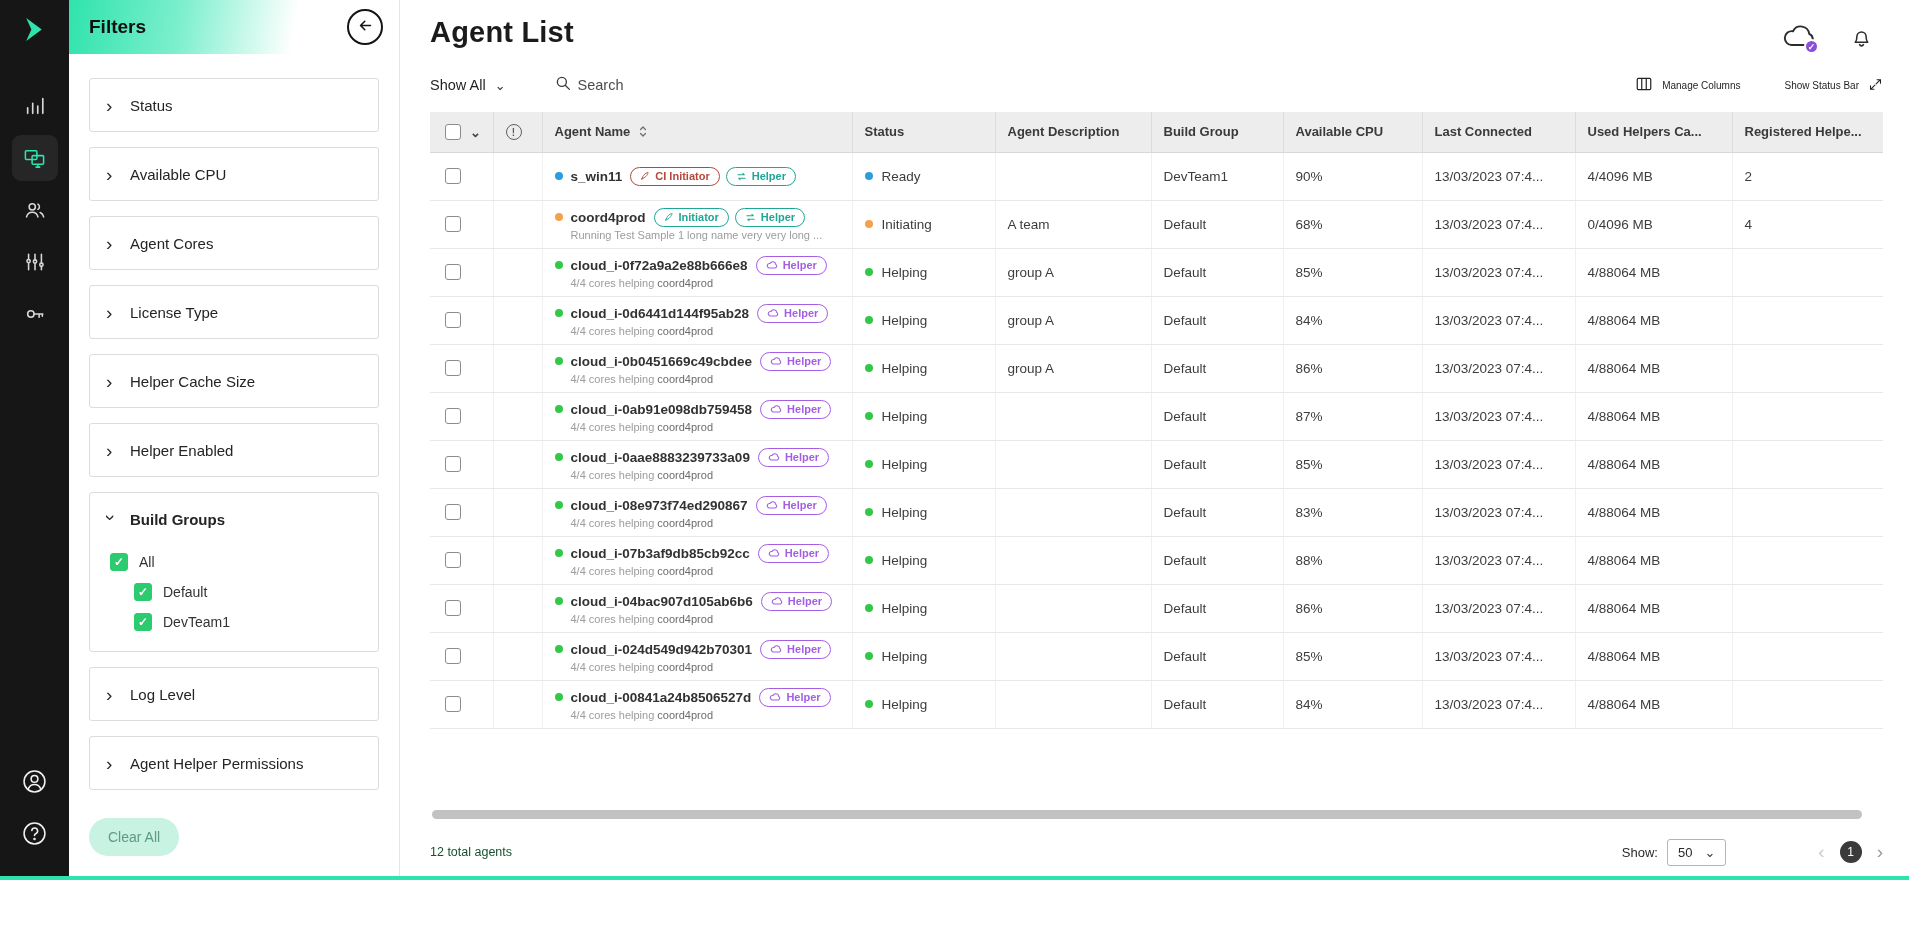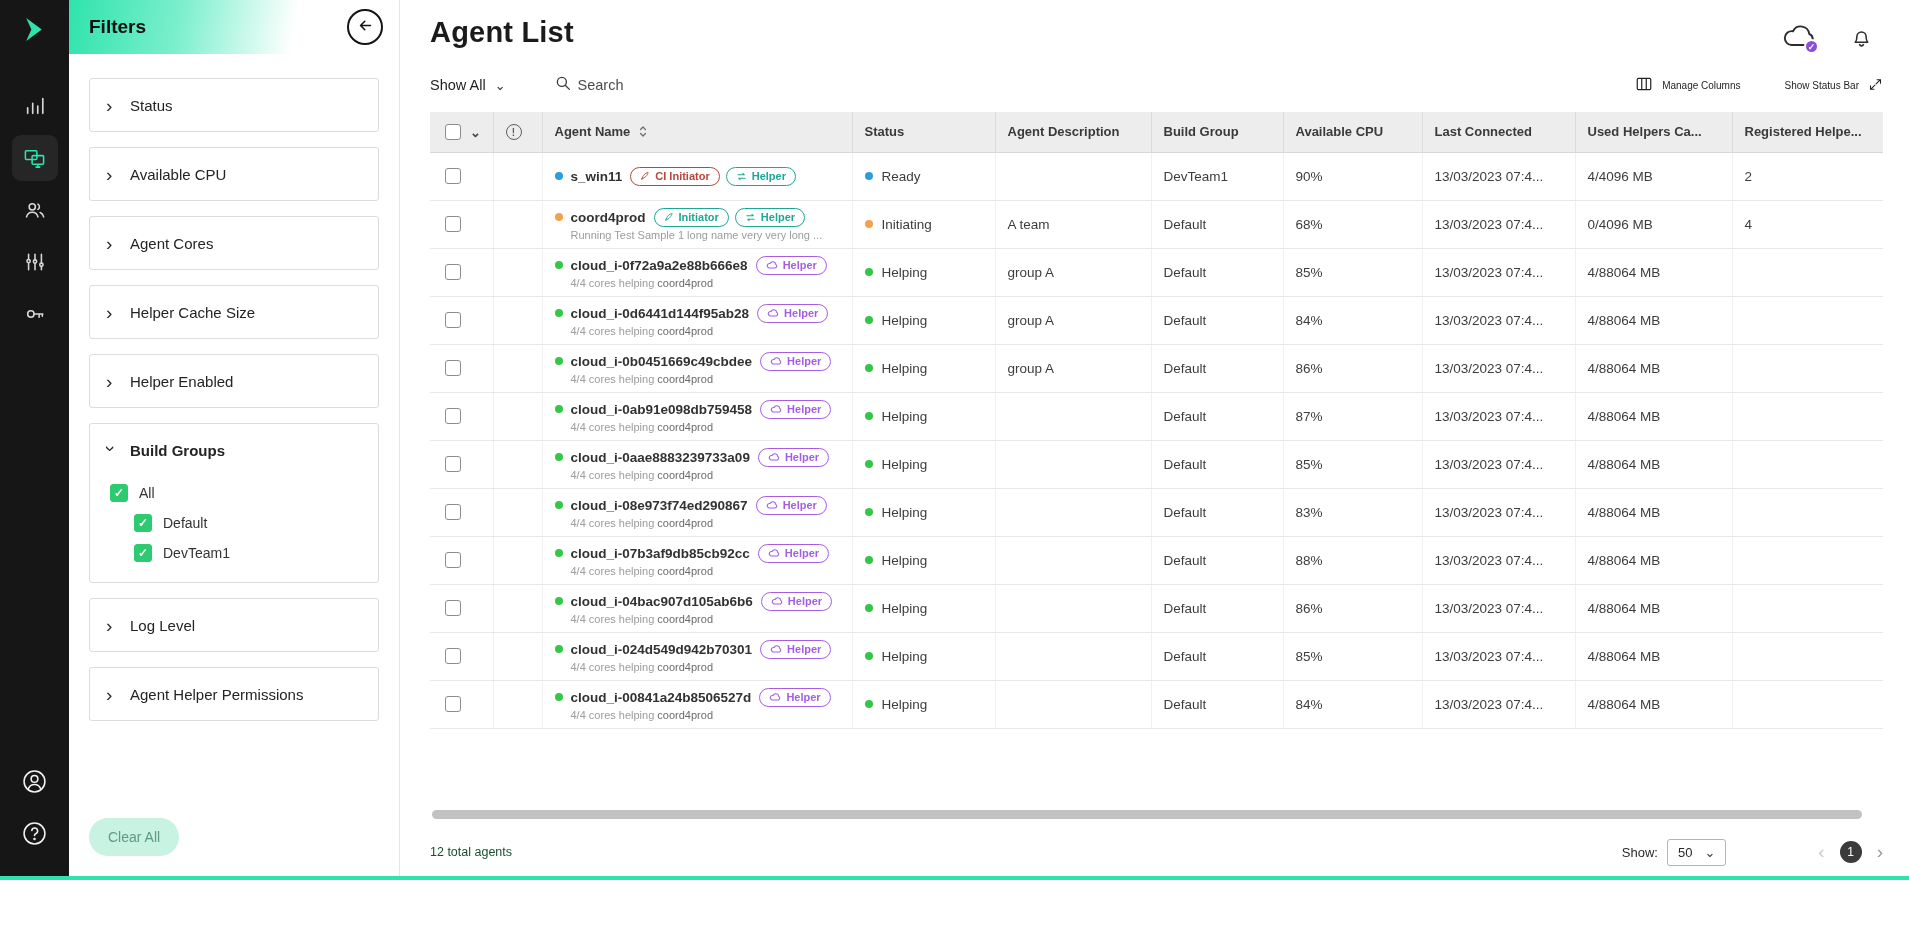--- a/index.html
+++ b/index.html
@@ -209,20 +209,27 @@
   </div>
 
   <div class="filter-box">
     <div class="filter-head">
       <span class="chev"></span>
       <span class="filter-label">Agent Cores</span>
     </div>
 
   </div>
 
+  <div class="filter-box">
+    <div class="filter-head">
+      <span class="chev"></span>
+      <span class="filter-label">License Type</span>
+    </div>
+
+  </div>
 
   <div class="filter-box">
     <div class="filter-head">
       <span class="chev"></span>
       <span class="filter-label">Helper Cache Size</span>
     </div>
 
   </div>
 
   <div class="filter-box">

